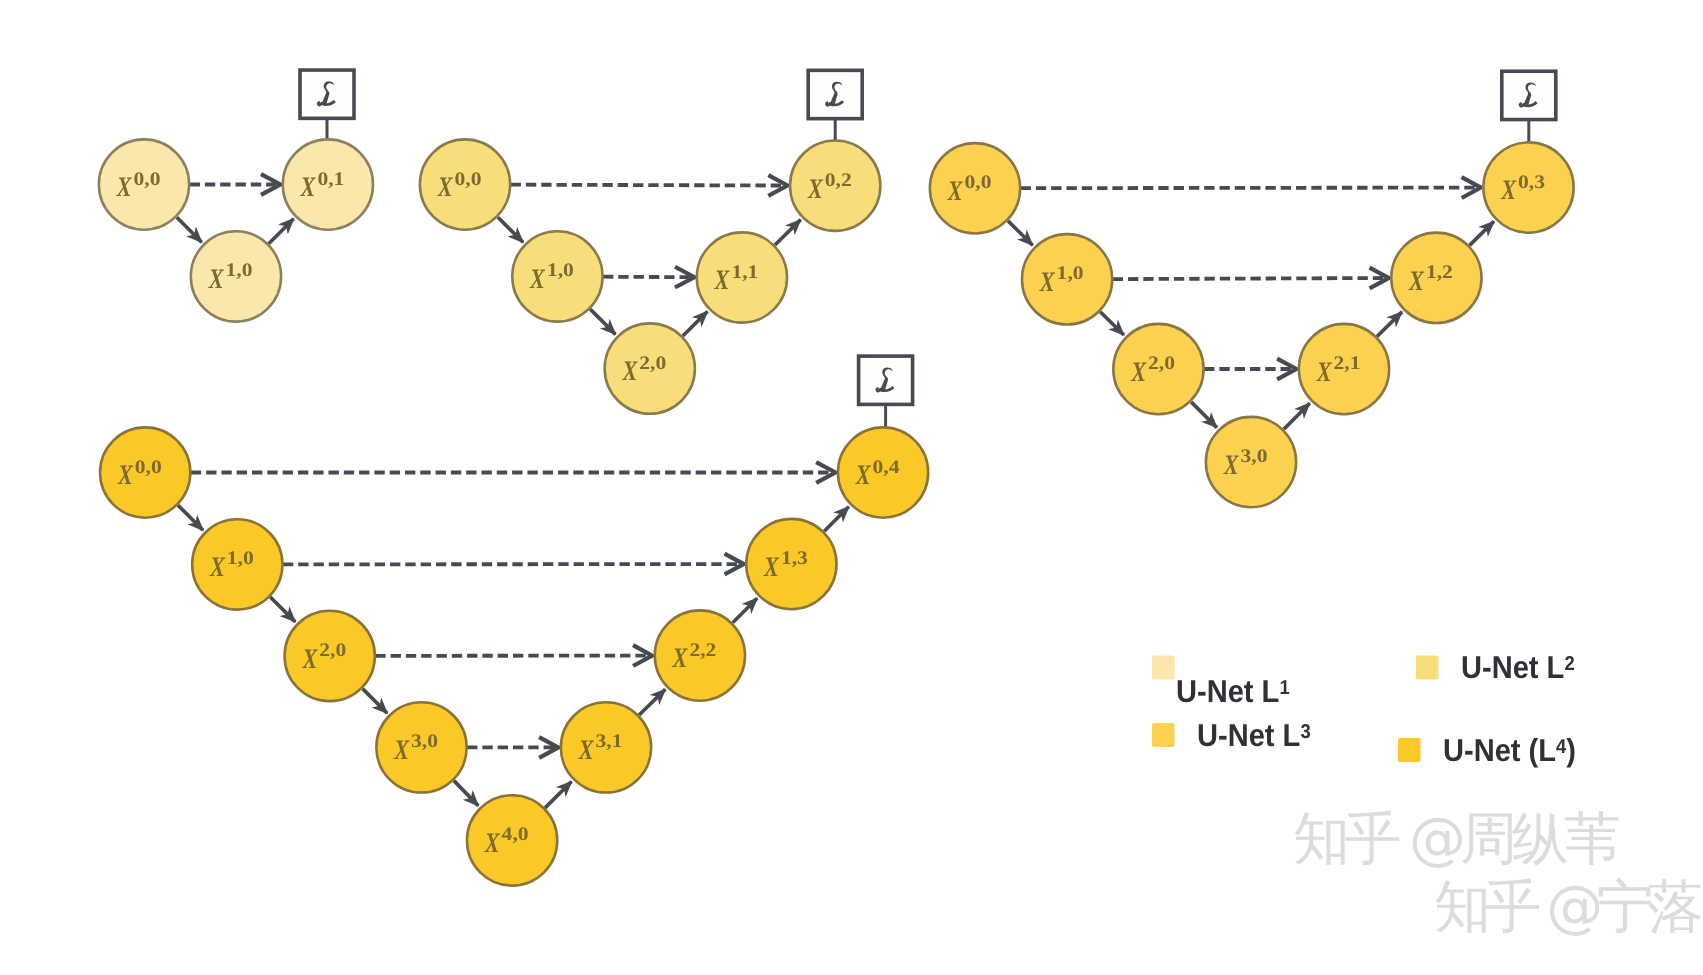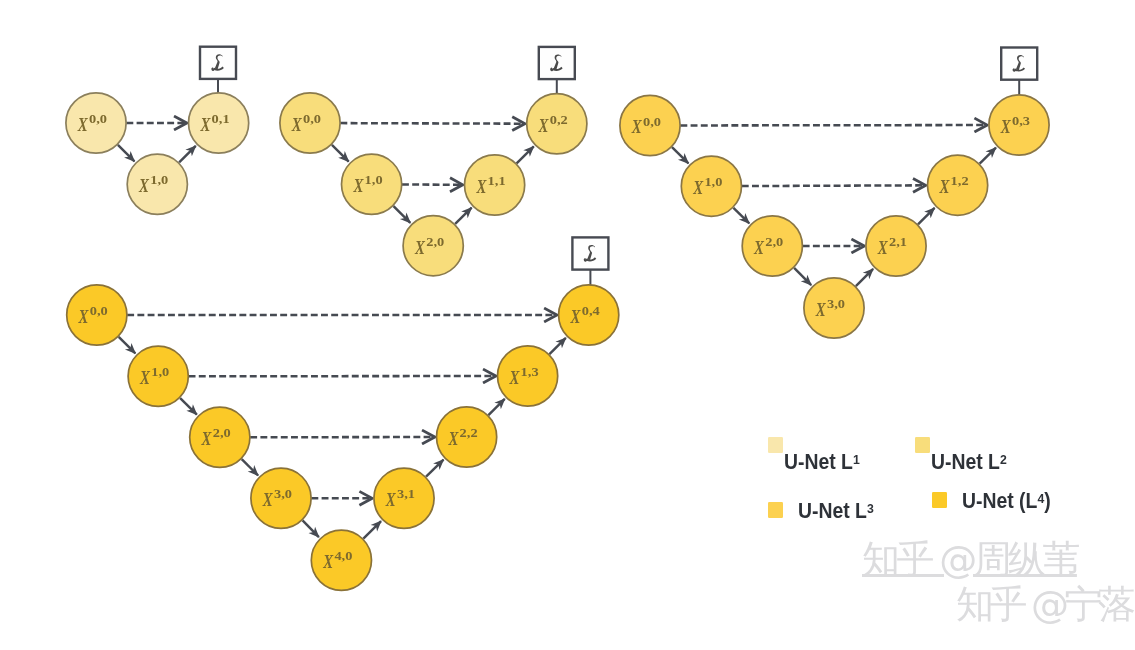--- a/index.html
+++ b/index.html
@@ -6,34 +6,34 @@
   html,body{margin:0;padding:0;}
   body{width:1135px;height:650px;background:#ffffff;overflow:hidden;
        font-family:"Liberation Sans",sans-serif;}
   #stage{position:relative;width:1135px;height:650px;background:#ffffff;}
   svg#diagram{position:absolute;left:0;top:0;width:1135px;height:650px;display:block;}
   .node-label{font-family:"Liberation Serif",serif;font-weight:700;}
   .node-label.xg, .node-label .xg{font-style:italic;}
   .legend{position:absolute;left:768px;top:437px;width:320px;}
   .legend-item{position:absolute;display:flex;align-items:flex-start;}
   .legend-item[data-name="legend-item-1"]{left:0px;  top:0px;flex-direction:column;}
-  .legend-item[data-name="legend-item-2"]{left:147px;top:0px;flex-direction:column;}
-  .legend-item[data-name="legend-item-3"]{left:0px;  top:65px;align-items:center;}
+  .legend-item[data-name="legend-item-2"]{left:176px;top:0px;}
+  .legend-item[data-name="legend-item-3"]{left:0px;  top:45px;align-items:center;}
   .legend-item[data-name="legend-item-4"]{left:164px;top:55px;}
   .swatch{display:block;width:14.6px;height:16px;border-radius:1.2px;
           margin-top:0px;flex:0 0 auto;}
   .legend-label{display:block;margin-left:15.8px;white-space:nowrap;
      font-family:"Liberation Sans",sans-serif;font-weight:700;
      font-size:21.2px;line-height:16px;color:#2e3238;
      transform:scaleX(0.915);transform-origin:left center;
      position:relative;top:1.0px;}
   .legend-label sup{font-size:13.4px;vertical-align:5.2px;line-height:0;}
   .wm{position:absolute;font-family:"DejaVu Sans",sans-serif;color:#dcdcde;
       white-space:nowrap;font-size:38px;line-height:1;}
-  .wm1{left:862px;top:540px;letter-spacing:-3.6px;text-decoration:underline;}
+  .wm1{left:862px;top:540px;letter-spacing:-3.6px;}
   .wm2{left:928px;top:585px;letter-spacing:-4.4px;margin-left:28px;}
 </style>
 </head>
 <body>
 
 <div id="stage" data-name="diagram-canvas">
   <svg id="diagram" viewBox="0 0 1135 650" data-name="unetpp-architecture-diagram">
     <defs>
       <marker id="ah-solid" viewBox="0 0 10 10" refX="9.2" refY="5" markerWidth="4.6" markerHeight="4.7" orient="auto-start-reverse" markerUnits="strokeWidth">
         <path d="M 0.2 0.9 L 10 5 L 0.2 9.1 L 2.9 5 Z" data-name="solid-arrowhead-icon" fill="#464a52"></path>

